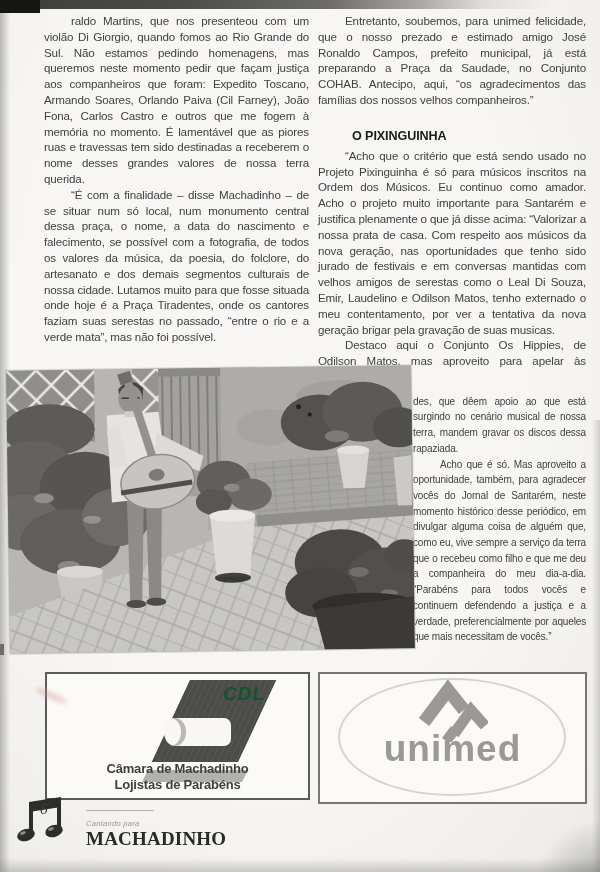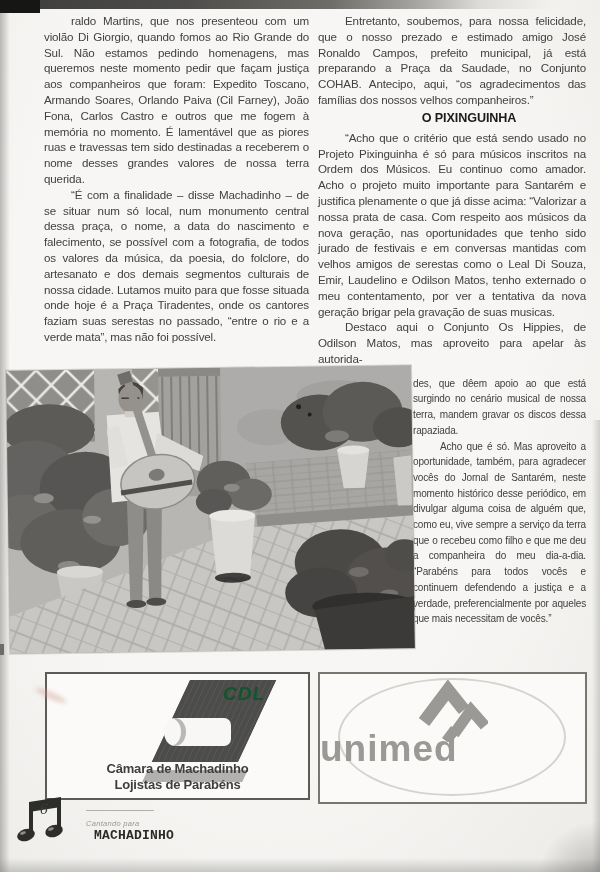--- a/index.html
+++ b/index.html
@@ -22,22 +22,22 @@
   .smudge{position:absolute;left:34px;top:692px;width:34px;height:7px;border-radius:50%;
     background:rgba(204,152,140,.4);filter:blur(2px);transform:rotate(24deg);z-index:5;}
   .edge-nick{position:absolute;left:0;top:644px;width:4px;height:11px;background:#6d6c68;z-index:7;}
   
   .col{position:absolute;top:13px;width:265px;color:#414140;font-size:11.6px;
     line-height:15.8px;letter-spacing:-0.15px;text-align:justify;}
   .col-left{left:44px;}
   .col-right{left:318px;width:268px;}
   .col p{margin:0;}
   .indent{text-indent:27px;}
-  h3.head{margin:2px 0 4px 0;font-size:12.6px;line-height:16px;letter-spacing:-0.1px;
-    color:#1b1b1a;font-weight:700;text-indent:34px;text-align:center;}
+  h3.head{margin:20px 0 4px 0;font-size:12.6px;line-height:16px;letter-spacing:-0.1px;
+    color:#1b1b1a;font-weight:700;text-indent:34px;text-align:left;}
   .wrap-narrow{margin-left:95px;width:173px;font-size:10px;line-height:15.7px;margin-top:9px;}
   
   .photo{position:absolute;left:8px;top:368px;width:405px;height:283px;z-index:2;
     transform:rotate(-0.8deg);background:#b7b6b3;box-shadow:0 0 0 1px rgba(180,179,176,.5);}
   .photo svg{display:block;}
   
   .ad{position:absolute;top:672px;height:124px;background:#fbfaf8;border:2px solid #5b5b58;z-index:3;}
   .ad-cdl{left:45px;width:261px;}
   .ad-unimed{left:318px;width:265px;height:128px;border-color:#77766f;}
   .cdl-logo{position:absolute;left:90px;top:6px;width:150px;height:102px;}
@@ -51,32 +51,32 @@
   .cdl-scroll::before{content:"";position:absolute;left:-9px;top:0;width:22px;height:28px;
     border-radius:50%;background:#f8f7f5;box-shadow:inset -5px 0 0 #b9b8b6;}
   .cdl-bar{position:absolute;left:8px;top:90px;width:100px;height:12px;background:#b2b1af;
     transform:skewX(-25deg);}
   .cdl-name{position:absolute;left:0;right:0;bottom:5px;text-align:center;
     font-weight:700;font-size:13px;line-height:16px;color:#3e3e3c;letter-spacing:-0.2px;}
   .uni-wrap{position:relative;width:100%;height:100%;}
   .uni-ellipse{position:absolute;left:18px;top:4px;width:224px;height:114px;
     border:2px solid #d4d3d0;border-radius:50%;}
   .uni-symbol{position:absolute;left:96px;top:6px;}
-  .uni-word{position:absolute;left:0;right:0;top:54px;font-weight:700;
+  .uni-word{position:absolute;left:0;right:0;top:54px;text-align:center;font-weight:700;
     font-size:37px;letter-spacing:1px;color:#9a9996;}
   
   .footer{position:absolute;left:14px;top:794px;width:220px;height:60px;z-index:4;}
   .note{position:absolute;left:2px;top:2px;}
   .pageno{position:absolute;left:26px;top:8px;font-family:"DejaVu Serif",serif;
     font-style:italic;font-size:13px;color:#3c3b39;}
   .brand{position:absolute;left:72px;top:16px;}
   .tagline{font-style:italic;font-size:7.5px;color:#98978f;border-top:1px solid #b0afa9;
     width:68px;padding-top:8px;letter-spacing:.3px;}
-  .brandname{font-family:Liberation Mono, monospace;font-weight:700;font-size:13px;
-    letter-spacing:.2px;color:#2a2a27;margin-top:0px;margin-left:8px;}
+  .brandname{font-family:Liberation Serif, serif;font-weight:700;font-size:19px;
+    letter-spacing:.2px;color:#2a2a27;margin-top:0px;}
 </style>
 </head>
 <body>
 
 <div class="scan">
 
   <div class="edge-top"></div>
   <div class="edge-top-corner"></div>
   <div class="edge-left"></div>
   <div class="edge-bottom"></div>
@@ -84,21 +84,21 @@
   <div class="corner-fold"></div>
   <div class="smudge"></div>
   <div class="edge-nick"></div>
 
   <div class="col col-left">
     <p class="indent">raldo Martins, que nos presenteou com um violão Di Giorgio, quando fomos ao Rio Grande do Sul. Não estamos pedindo homenagens, mas queremos neste momento pedir que façam justiça aos companheiros que foram: Expedito Toscano, Armando Soares, Orlando Paiva (Cil Farney), João Fona, Carlos Castro e outros que me fogem à memória no momento. É lamentável que as piores ruas e travessas tem sido destinadas a receberem o nome desses grandes valores de nossa terra querida.</p>
     <p class="indent">“É com a finalidade – disse Machadinho – de se situar num só local, num monumento central dessa praça, o nome, a data do nascimento e falecimento, se possível com a fotografia, de todos os valores da música, da poesia, do folclore, do artesanato e dos demais segmentos culturais de nossa cidade. Lutamos muito para que fosse situada onde hoje é a Praça Tiradentes, onde os cantores faziam suas serestas no passado, “entre o rio e a verde mata”, mas não foi possível.</p>
   </div>
 
   <div class="col col-right">
-    <p class="indent">Entretanto, soubemos, para nossa felicidade, que o nosso prezado e estimado amigo José Ronaldo Campos, prefeito municipal, já está preparando a Praça da Saudade, no Conjunto COHAB. Antecipo, aqui, “os agradecimentos das famílias dos nossos velhos companheiros.”</p>
+    <p class="indent">Entretanto, soubemos, para unimed felicidade, que o nosso prezado e estimado amigo José Ronaldo Campos, prefeito municipal, já está preparando a Praça da Saudade, no Conjunto COHAB. Antecipo, aqui, “os agradecimentos das famílias dos nossos velhos companheiros.”</p>
     <h3 class="head">O PIXINGUINHA</h3>
     <p class="indent">“Acho que o critério que está sendo usado no Projeto Pixinguinha é só para músicos inscritos na Ordem dos Músicos. Eu continuo como amador. Acho o projeto muito importante para Santarém e justifica plenamente o que já disse acima: “Valorizar a nossa prata de casa. Com respeito aos músicos da nova geração, nas oportunidades que tenho sido jurado de festivais e em conversas mantidas com velhos amigos de serestas como o Leal Di Souza, Emir, Laudelino e Odilson Matos, tenho externado o meu contentamento, por ver a tentativa da nova geração brigar pela gravação de suas musicas.</p>
     <p class="indent">Destaco aqui o Conjunto Os Hippies, de Odilson Matos, mas aproveito para apelar às autorida-</p>
     <div class="wrap-narrow">
       <p>des, que dêem apoio ao que está surgindo no cenário musical de nossa terra, mandem gravar os discos dessa rapaziada.</p>
       <p class="indent">Acho que é só. Mas aproveito a oportunidade, também, para agradecer vocês do Jornal de Santarém, neste momento histórico desse periódico, em divulgar alguma coisa de alguém que, como eu, vive sempre a serviço da terra que o recebeu como filho e que me deu a companheira do meu dia-a-dia. “Parabéns para todos vocês e continuem defendendo a justiça e a verdade, preferencialmente por aqueles que mais necessitam de vocês.”</p>
     </div>
   </div>
 
   <div class="photo">

